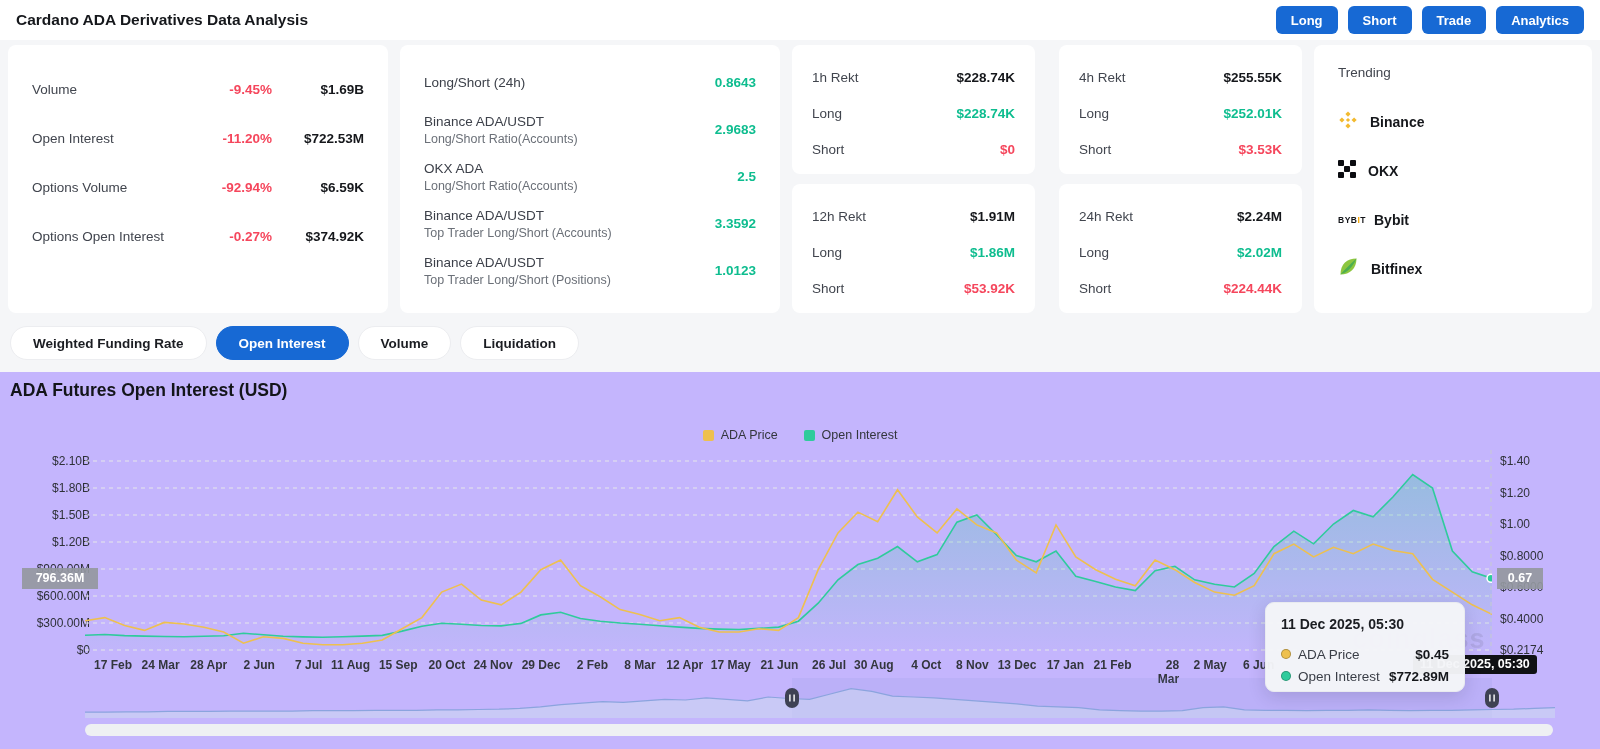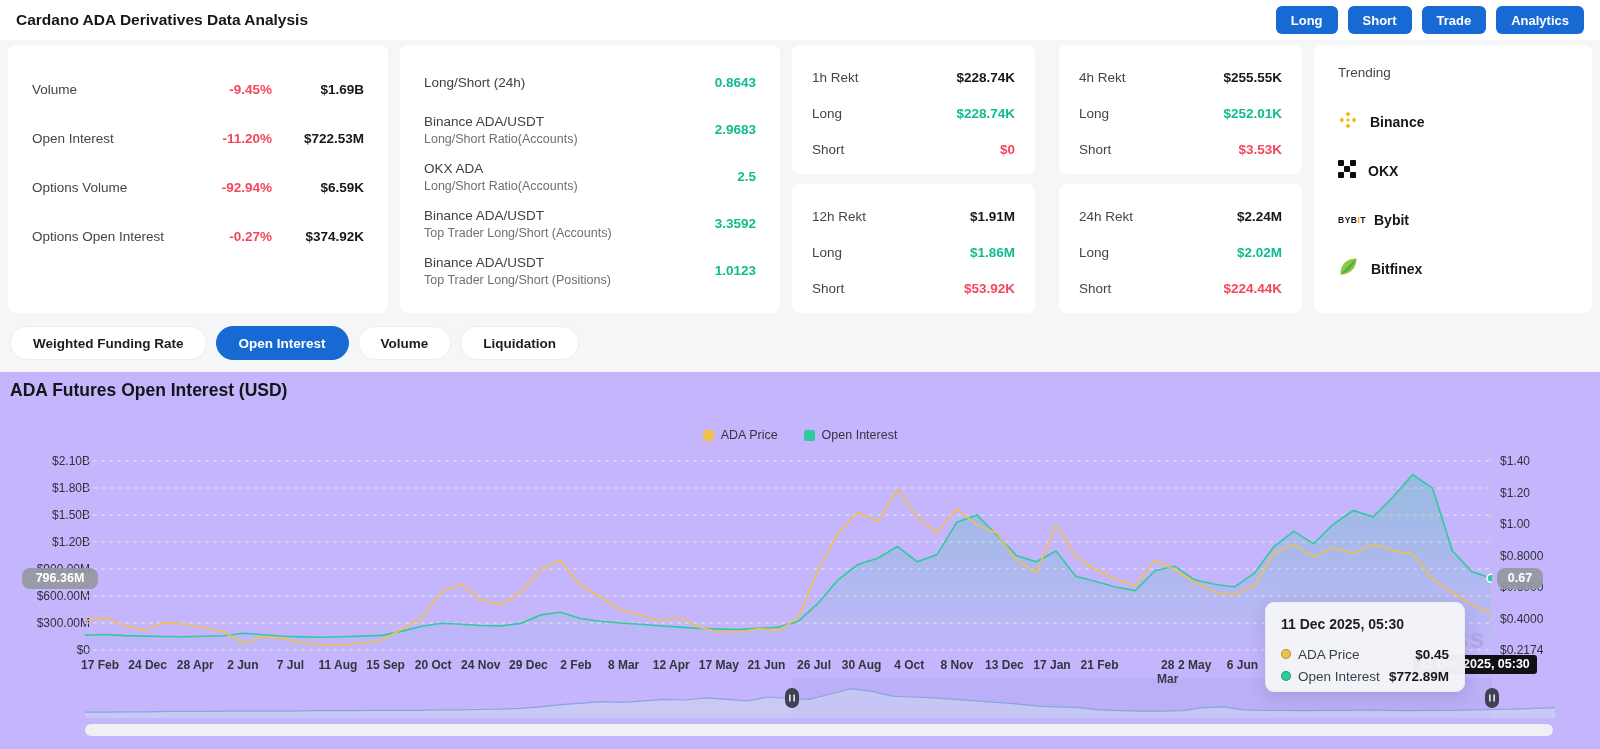--- a/index.html
+++ b/index.html
@@ -58,24 +58,24 @@
   .sw.yellow, .dot.yellow { background:#eec04f; }
   .sw.green, .dot.green { background:#2fcb9c; }
   .litem span.t { font-size:12.5px; color:#33363d; }
   #plot { position:absolute; left:85px; top:32px; }
   #nav  { position:absolute; left:85px; top:260px; cursor:ew-resize; }
   .ylab { position:absolute; height:16px; line-height:16px; font-size:12px; color:#2e3138; width:100%; }
   #yLeft  { position:absolute; left:14px; top:32px; width:76px; height:210px; }
   #yLeft .ylab { text-align:right; }
   #yRight { position:absolute; left:1500px; top:32px; width:80px; height:210px; }
   #xTicks { position:absolute; left:85px; top:240px; width:1407px; height:16px; }
-  .xlab { position:absolute; width:64px; text-align:center; font-size:12px; font-weight:600; color:#33363d; }
+  .xlab { position:absolute; width:64px; text-align:right; font-size:12px; font-weight:600; color:#33363d; }
   .badge-gray { position:absolute; top:150px; height:21px; line-height:21px;
     background:rgba(148,152,160,.92); color:#fff; font-size:12.5px; font-weight:700;
-    border-radius:8px; text-align:center; z-index:3; }
+    border-radius:0; text-align:center; z-index:3; }
   .badge-gray.l { left:22px; width:76px; }
   .badge-gray.r { left:1497px; width:46px; }
   .watermark { position:absolute; left:1352px; top:206px; font-size:27px; font-weight:800;
     letter-spacing:1px; color:rgba(70,76,88,.12); z-index:1; }
   .cross-badge { position:absolute; left:1413px; top:237px; height:19px; line-height:19px;
     background:#101114; color:#fff; font-size:12.5px; font-weight:700; padding:0 7px;
     border-radius:3px; z-index:5; white-space:nowrap; }
   .tooltip { position:absolute; left:1265px; top:184px; width:200px; height:90px;
     background:rgba(244,245,248,.97); border:1px solid #e9ebef; border-radius:9px;
     box-shadow:0 5px 18px rgba(20,24,40,.14); padding:13px 15px; z-index:7; }
@@ -322,21 +322,21 @@
         <line x1="0" x2="1407" y1="173" y2="173" stroke="#e6e7ea" stroke-dasharray="4 4" stroke-width="1"></line>
         <line x1="0" x2="1407" y1="200" y2="200" stroke="#e6e7ea" stroke-dasharray="4 4" stroke-width="1"></line>
         <path d="M0.0 185.2 L19.8 184.5 L39.6 185.6 L59.5 186.1 L79.3 186.5 L99.1 186.7 L118.9 186.3 L138.7 185.8 L158.5 183.3 L178.4 184.7 L198.2 186.3 L218.0 186.9 L237.8 187.2 L257.6 186.7 L277.4 186.1 L297.3 185.4 L317.1 181.1 L336.9 176.2 L356.7 173.2 L376.5 174.3 L396.3 175.5 L416.2 175.9 L436.0 173.4 L455.8 164.9 L475.6 162.2 L495.4 168.5 L515.2 171.2 L535.1 173.0 L554.9 174.3 L574.7 175.7 L594.5 177.1 L614.3 178.4 L634.1 179.1 L654.0 179.5 L673.8 178.4 L693.6 177.1 L713.4 171.2 L733.2 153.2 L753.0 129.8 L772.9 114.5 L792.7 108.2 L812.5 96.5 L832.3 111.8 L852.1 104.6 L871.9 72.2 L891.8 65.0 L911.6 84.8 L931.4 105.5 L951.2 111.8 L971.0 101.0 L990.8 126.2 L1010.7 131.6 L1030.5 137.0 L1050.3 140.6 L1070.1 120.8 L1089.9 116.3 L1109.7 129.8 L1129.6 134.3 L1149.4 137.0 L1169.2 123.5 L1189.0 96.5 L1208.8 81.2 L1228.6 93.8 L1248.5 74.0 L1268.3 60.5 L1288.1 66.8 L1307.9 47.0 L1327.7 24.5 L1347.5 38.0 L1367.4 101.0 L1387.2 121.7 L1407.0 128.4 L1407 200 L0 200 Z" fill="url(#gfill)" stroke="none"></path>
         <path d="M0.0 185.2 L19.8 184.5 L39.6 185.6 L59.5 186.1 L79.3 186.5 L99.1 186.7 L118.9 186.3 L138.7 185.8 L158.5 183.3 L178.4 184.7 L198.2 186.3 L218.0 186.9 L237.8 187.2 L257.6 186.7 L277.4 186.1 L297.3 185.4 L317.1 181.1 L336.9 176.2 L356.7 173.2 L376.5 174.3 L396.3 175.5 L416.2 175.9 L436.0 173.4 L455.8 164.9 L475.6 162.2 L495.4 168.5 L515.2 171.2 L535.1 173.0 L554.9 174.3 L574.7 175.7 L594.5 177.1 L614.3 178.4 L634.1 179.1 L654.0 179.5 L673.8 178.4 L693.6 177.1 L713.4 171.2 L733.2 153.2 L753.0 129.8 L772.9 114.5 L792.7 108.2 L812.5 96.5 L832.3 111.8 L852.1 104.6 L871.9 72.2 L891.8 65.0 L911.6 84.8 L931.4 105.5 L951.2 111.8 L971.0 101.0 L990.8 126.2 L1010.7 131.6 L1030.5 137.0 L1050.3 140.6 L1070.1 120.8 L1089.9 116.3 L1109.7 129.8 L1129.6 134.3 L1149.4 137.0 L1169.2 123.5 L1189.0 96.5 L1208.8 81.2 L1228.6 93.8 L1248.5 74.0 L1268.3 60.5 L1288.1 66.8 L1307.9 47.0 L1327.7 24.5 L1347.5 38.0 L1367.4 101.0 L1387.2 121.7 L1407.0 128.4" fill="none" stroke="#2fcb9c" stroke-width="1.6"></path>
         <path d="M0.0 170.8 L19.8 167.6 L39.6 175.6 L59.5 180.4 L79.3 172.4 L99.1 174.0 L118.9 177.2 L138.7 182.0 L158.5 193.2 L178.4 186.8 L198.2 188.4 L218.0 193.2 L237.8 194.8 L257.6 194.8 L277.4 193.2 L297.3 190.0 L317.1 178.8 L336.9 167.6 L356.7 142.1 L376.5 134.1 L396.3 150.0 L416.2 154.8 L436.0 142.1 L455.8 119.7 L475.6 110.1 L495.4 135.7 L515.2 146.8 L535.1 159.6 L554.9 164.4 L574.7 170.8 L594.5 167.6 L614.3 177.2 L634.1 182.0 L654.0 182.0 L673.8 178.8 L693.6 180.4 L713.4 167.6 L733.2 119.7 L753.0 82.9 L772.9 62.1 L792.7 71.7 L812.5 39.8 L832.3 66.9 L852.1 82.9 L871.9 58.9 L891.8 74.9 L911.6 82.9 L931.4 110.1 L951.2 122.9 L971.0 74.9 L990.8 106.9 L1010.7 119.7 L1030.5 129.3 L1050.3 135.7 L1070.1 110.1 L1089.9 119.7 L1109.7 132.5 L1129.6 142.1 L1149.4 145.2 L1169.2 135.7 L1189.0 103.7 L1208.8 94.1 L1228.6 106.9 L1248.5 97.3 L1268.3 103.7 L1288.1 94.1 L1307.9 100.5 L1327.7 103.7 L1347.5 129.3 L1367.4 142.1 L1387.2 154.8 L1407.0 164.4" fill="none" stroke="#eec04f" stroke-width="1.6"></path>
         <line x1="1406" x2="1406" y1="0" y2="205" stroke="#c7cad1" stroke-dasharray="4 4"></line>
         <circle cx="1406" cy="128.3276" r="4" fill="#2fcb9c" stroke="#fff" stroke-width="1.5"></circle>
       </svg>
     <div id="xTicks">
         <div class="xlab" style="left: -17px;">17 Feb</div>
-        <div class="xlab" style="left: 30.6px;">24 Dec</div>
+        <div class="xlab" style="left: 30.6px;">24 Mar</div>
         <div class="xlab" style="left: 78.2px;">28 Apr</div>
         <div class="xlab" style="left: 125.8px;">2 Jun</div>
         <div class="xlab" style="left: 173.4px;">7 Jul</div>
         <div class="xlab" style="left: 221px;">11 Aug</div>
         <div class="xlab" style="left: 268.6px;">15 Sep</div>
         <div class="xlab" style="left: 316.2px;">20 Oct</div>
         <div class="xlab" style="left: 363.8px;">24 Nov</div>
         <div class="xlab" style="left: 411.4px;">29 Dec</div>
         <div class="xlab" style="left: 459px;">2 Feb</div>
         <div class="xlab" style="left: 506.6px;">8 Mar</div>

